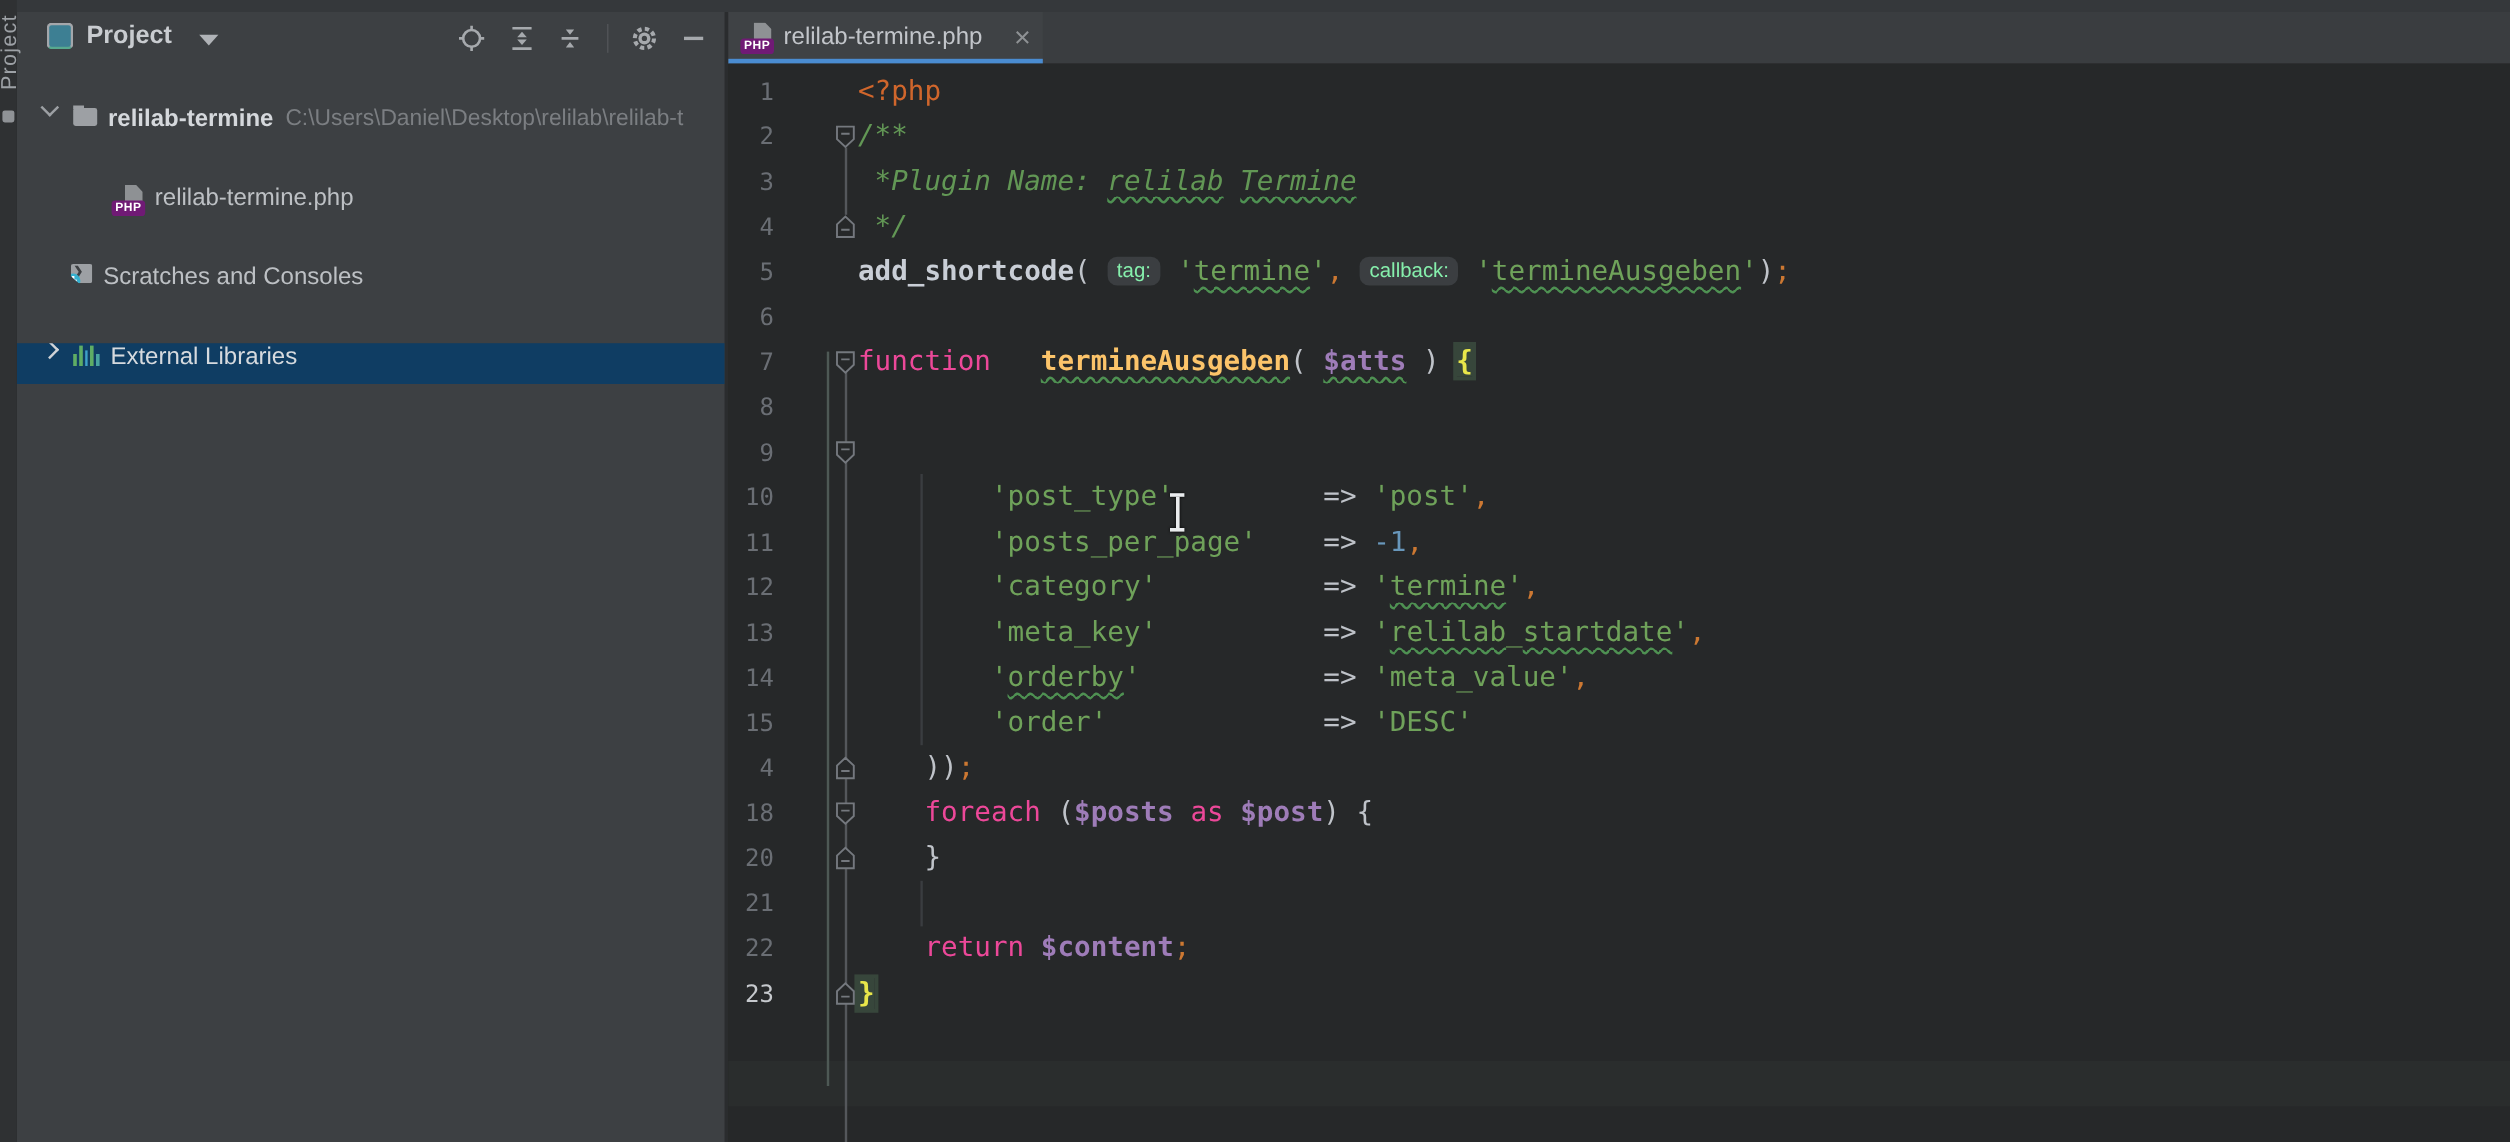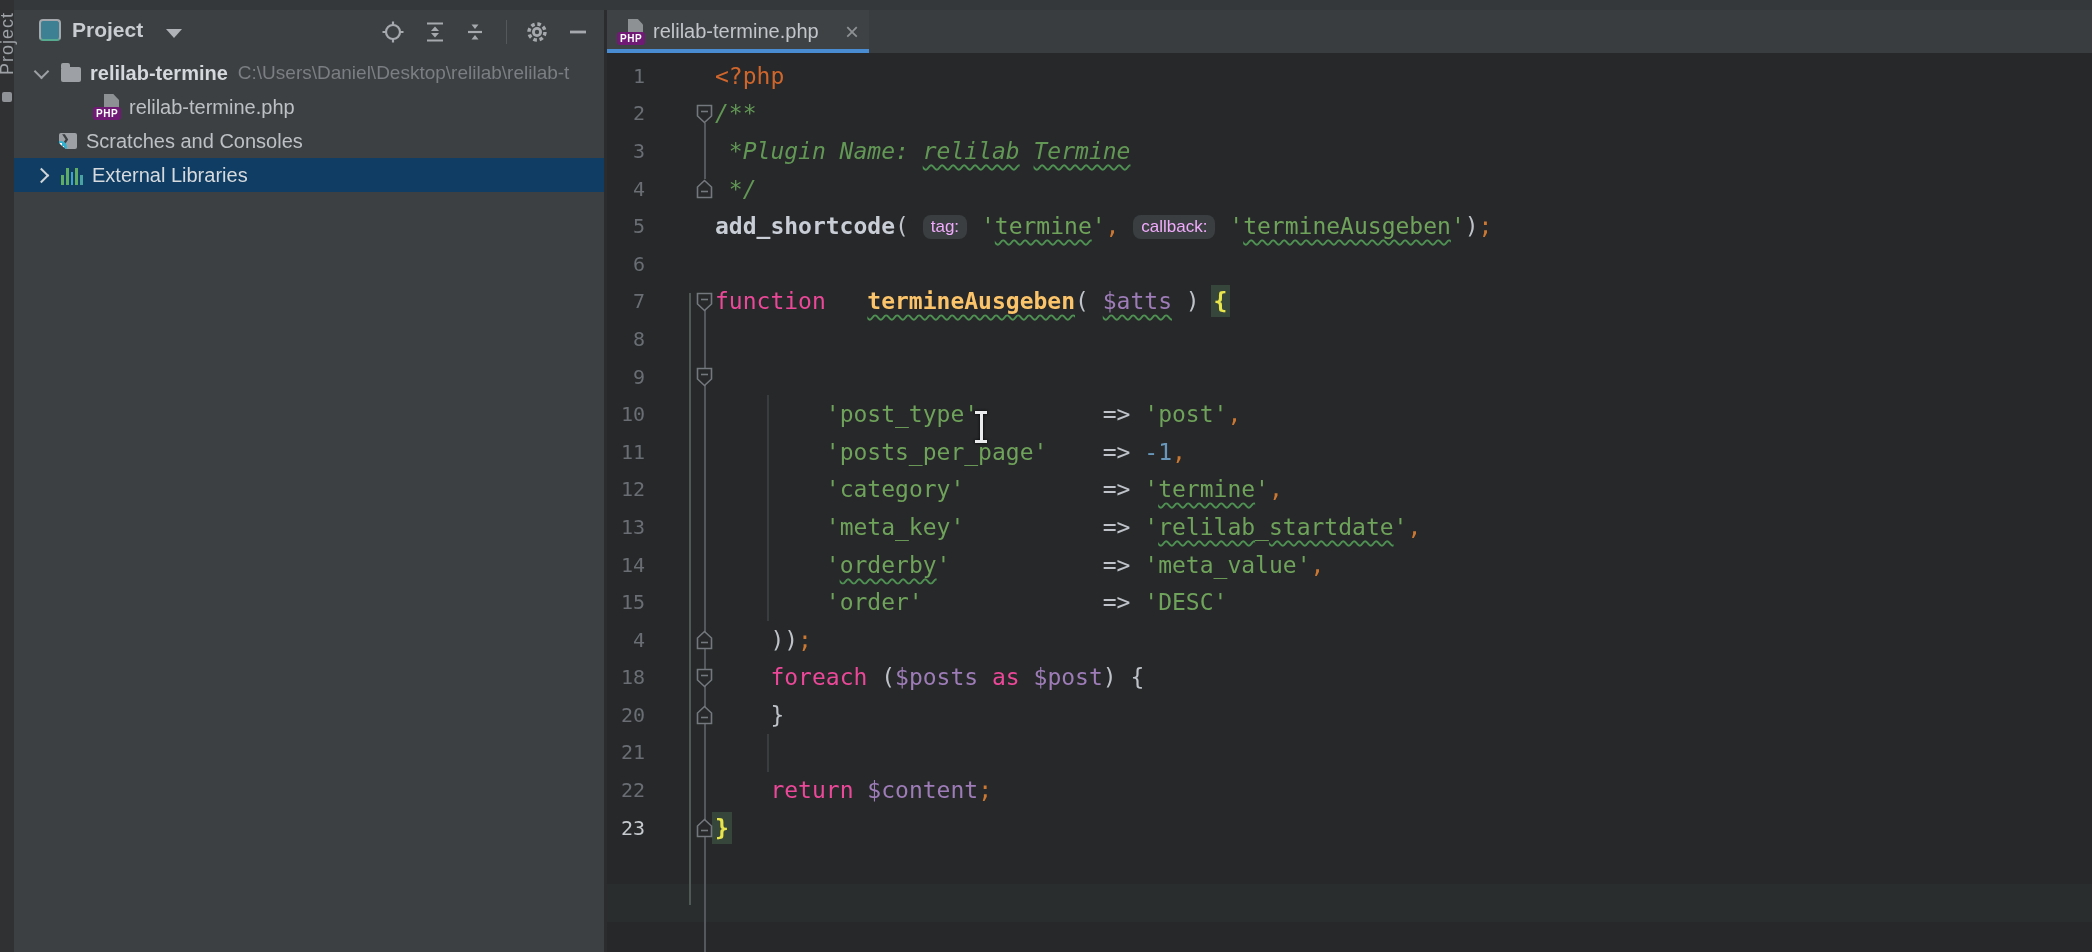--- a/index.html
+++ b/index.html
@@ -17,21 +17,21 @@
   .panel{position:absolute;left:14px;top:10px;width:590px;height:942px;background:#3d4043;overflow:hidden;}
   .panel-header{position:relative;height:43px;}
   .pv-icon{position:absolute;left:25px;top:9px;width:22px;height:22px;border:2px solid #a4a7ab;border-radius:4px;
            background:#3d7f93;box-sizing:border-box;border-bottom-color:#57a98f;}
   .panel-title{position:absolute;left:58px;top:8px;color:#c9ccd0;font-size:21px;font-weight:600;}
   .dd-chev{position:absolute;left:152px;top:19px;width:0;height:0;border-left:8px solid transparent;
            border-right:8px solid transparent;border-top:9px solid #b0b3b7;}
   .hdr-ic{position:absolute;top:8px;width:28px;height:28px;display:flex;align-items:center;justify-content:center;cursor:pointer;}
   .hdr-div{position:absolute;left:492px;top:10px;width:1px;height:24px;background:#55585b;}
   .tree{position:absolute;left:0;top:46px;right:0;}
-  .trow{position:relative;height:34px;display:flex;align-items:center;white-space:nowrap;overflow:hidden;color:#bdc0c4;font-size:20px;}
+  .trow{position:relative;height:34px;display:flex;white-space:nowrap;overflow:hidden;color:#bdc0c4;font-size:20px;margin-top:32px;}
   .trow.sel{background:#0f3d63;color:#d6dade;}
   .chev{display:inline-block;width:9px;height:9px;border-right:2.4px solid #9da0a4;border-bottom:2.4px solid #9da0a4;flex:none;}
   .chev.down{transform:rotate(45deg);margin-top:-4px;}
   .chev.right{transform:rotate(-45deg);border-color:#d0d3d7;}
   .tname-bold{font-weight:700;color:#d5d8dc;}
   .tpath{color:#7b7e82;font-size:19px;margin-left:10px;}
   
   .ic{flex:none;display:inline-block;position:relative;}
   .ic-folder{width:20px;height:15px;background:#9da0a4;border-radius:2px;margin-top:2px;}
   .ic-folder::before{content:'';position:absolute;top:-4px;left:0;width:9px;height:5px;background:#9da0a4;border-radius:2px 2px 0 0;}
@@ -68,27 +68,27 @@
   .ln{width:46px;padding-right:8px;box-sizing:border-box;text-align:right;color:#6a6e74;
       font:20px "DejaVu Sans Mono",monospace;flex:none;}
   .ln.cur{color:#c6c9cd;}
   .foldc{width:62px;height:100%;position:relative;flex:none;}
   .foldm{position:absolute;left:43px;top:9px;cursor:pointer;}
   .code{font:23px "DejaVu Sans Mono",monospace;white-space:pre;color:#bfc3c9;}
   .c-tag{color:#d0662c;}
   .c-k{color:#ec4899;}
   .c-s{color:#6fa25a;}
   .c-doc{color:#629755;font-style:italic;}
-  .c-v{color:#9e7cb8;}
+  .c-v{color:#9e7cb8;font-weight:bold;}
   .c-n{color:#6897bb;}
   .c-o{color:#cc7832;}
   .c-d{color:#bfc3c9;}
   .c-fn{color:#c9ced6;font-weight:600;}
   .c-fd{color:#fcc46a;font-weight:600;}
-  .c-pill{background:#3b3e41;color:#f0abfc;font:17px "Liberation Sans",sans-serif;padding:2px 8px;
+  .c-pill{background:#3b3e41;color:#86efac;font:17px "Liberation Sans",sans-serif;padding:2px 8px;
           border-radius:8px;display:inline-block;vertical-align:2px;line-height:20px;}
   .c-mb{color:#e8e64a;font-weight:700;background:#37463b;box-shadow:0 0 0 3px #37463b;}
   .w{text-decoration:underline;text-decoration-style:wavy;text-decoration-color:#4e9152;
      text-decoration-thickness:1.5px;text-underline-offset:5px;}
   .scope-line{left:82px;top:240px;width:2px;height:612px;background:#4e5955;}
   .fold-link{width:1.5px;background:#54575b;left:97px;}
   .guide{width:1.5px;background:#3a3d40;left:160px;}
   .curline{left:0;top:831px;height:38px;width:100%;background:rgba(150,170,150,0.045);}
   
   .ibeam{left:367px;top:358px;width:14px;height:32px;filter:drop-shadow(0 0 1.5px rgba(0,0,0,.9));}

